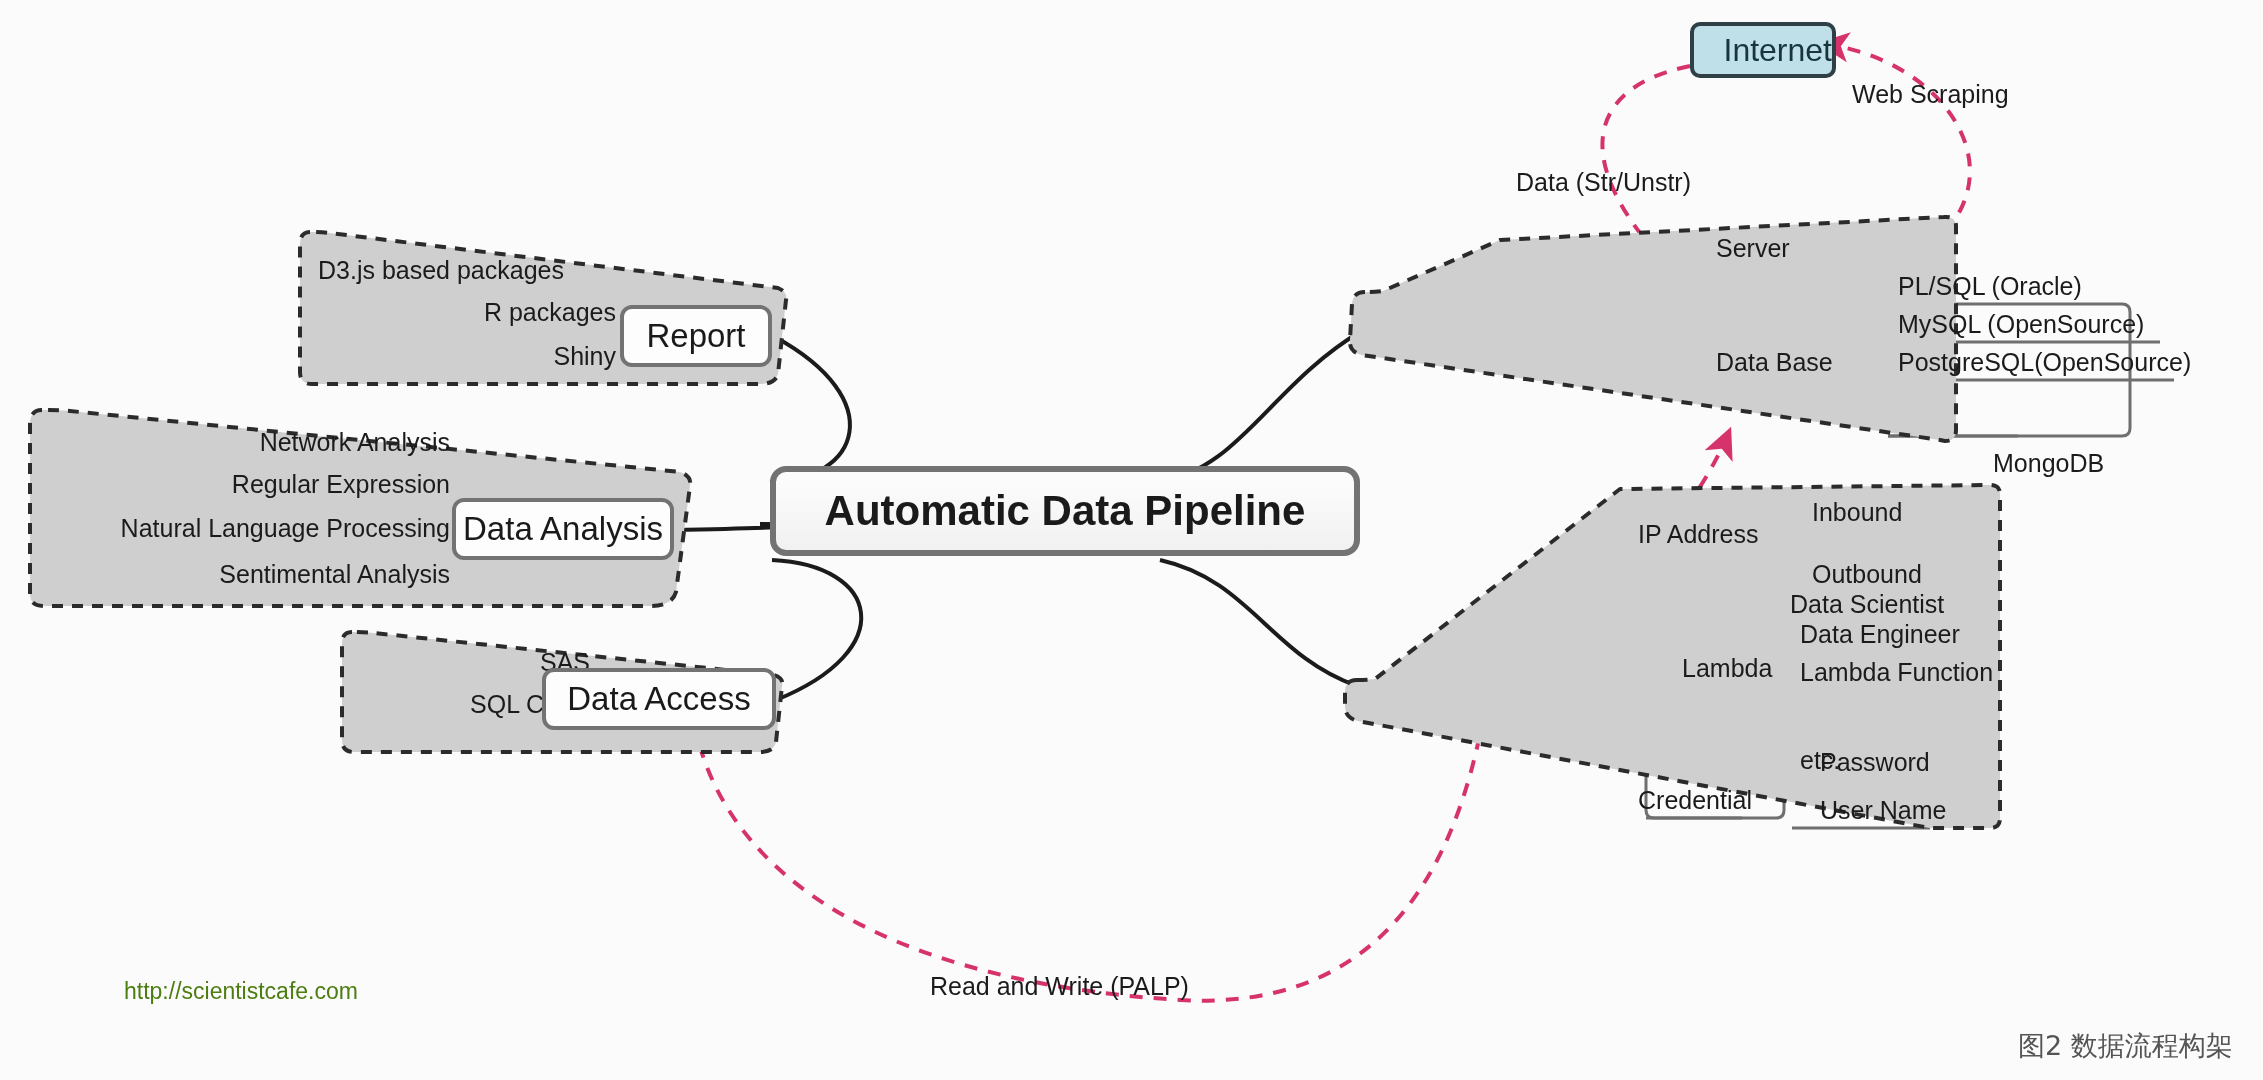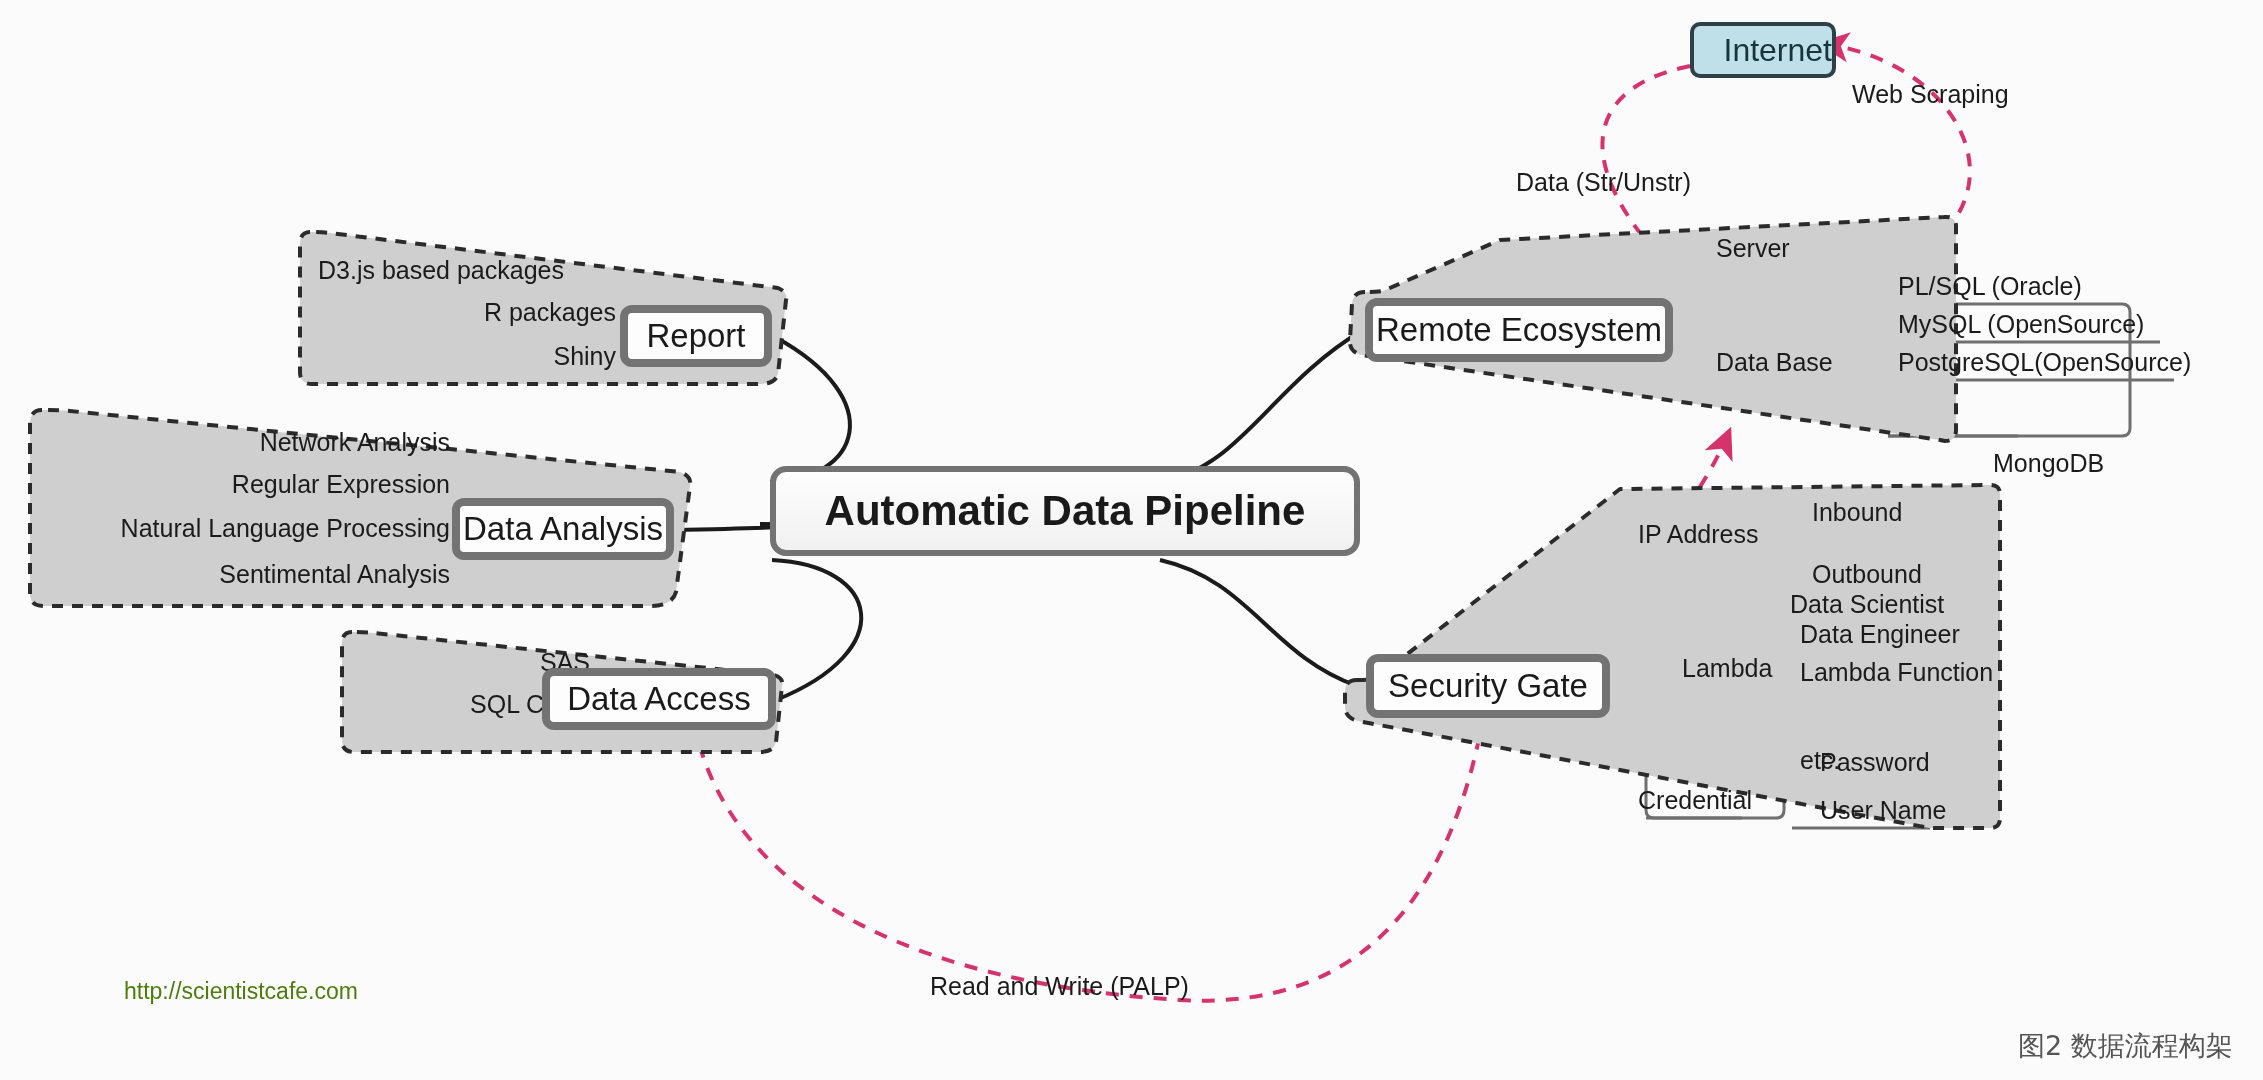--- a/index.html
+++ b/index.html
@@ -2,21 +2,21 @@
 <html><head>
 <meta charset="utf-8">
 <style>
   html,body{margin:0;padding:0;background:#ffffff;}
   body{width:2263px;height:1080px;font-family:"Liberation Sans","DejaVu Sans",sans-serif;}
   #stage{position:relative;width:2263px;height:1080px;background:#fbfbfb;overflow:hidden;}
   #wires{position:absolute;left:0;top:0;width:2263px;height:1080px;pointer-events:none;}
 
   
   .node{position:absolute;box-sizing:border-box;display:flex;align-items:center;
-        justify-content:center;background:#fdfdfd;border:8px solid #737373;
+        justify-content:center;background:#fdfdfd;border:4px solid #737373;
         border-radius:12px;color:#1a1a1a;white-space:nowrap;z-index:6;}
   .node.center{border-width:6px;border-radius:16px;font-weight:bold;
         background:linear-gradient(#fdfdfd,#f1f1f1);}
   .node.internet{background:#bfe0e9;border:4px solid #2f3f46;color:#18343c;
         border-radius:10px;}
 
   
   .cluster{position:absolute;z-index:1;}
   .cluster svg{display:block;overflow:visible;}
 
@@ -139,27 +139,21 @@
   </div>
 
   <div class="node" style="left:452px;top:498px;width:222px;height:62px;font-size:33px;">
     <span>Data Analysis</span>
   </div>
 
   <div class="node" style="left:542px;top:668px;width:234px;height:62px;font-size:33px;">
     <span>Data Access</span>
   </div>
 
-  <div class="node" style="left:1365px;top:298px;width:308px;height:64px;font-size:33px;">
-    <span>Remote Ecosystem</span>
-  </div>
 
-  <div class="node" style="left:1366px;top:654px;width:244px;height:64px;font-size:33px;">
-    <span>Security Gate</span>
-  </div>
 
   <div class="leaf l" style="left:318px;top:258px;">D3.js based packages</div>
   <div class="leaf r" style="left:320px;top:300px;width:296px;">R packages</div>
   <div class="leaf r" style="left:320px;top:344px;width:296px;">Shiny</div>
 
   <div class="leaf r" style="left:50px;top:430px;width:400px;">Network Analysis</div>
   <div class="leaf r" style="left:50px;top:472px;width:400px;">Regular Expression</div>
   <div class="leaf r" style="left:50px;top:516px;width:400px;">Natural Language Processing</div>
   <div class="leaf r" style="left:50px;top:562px;width:400px;">Sentimental Analysis</div>
 

